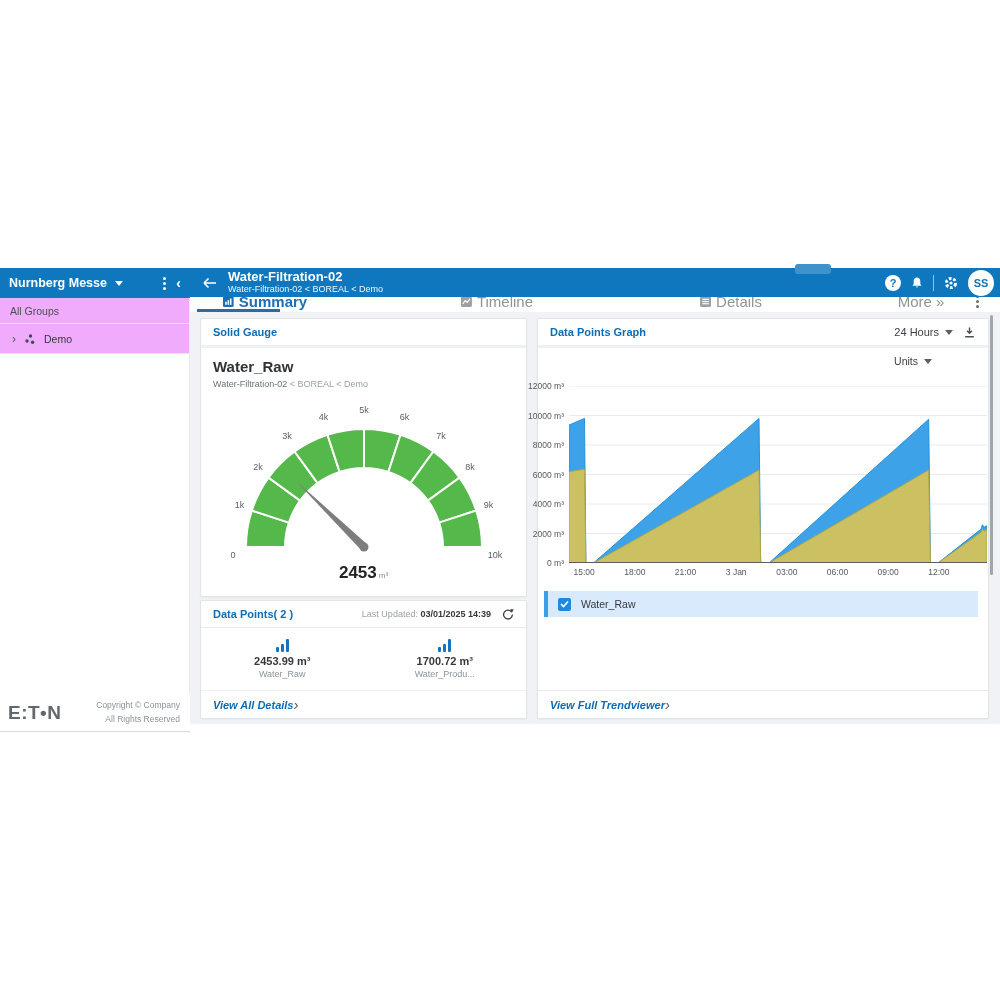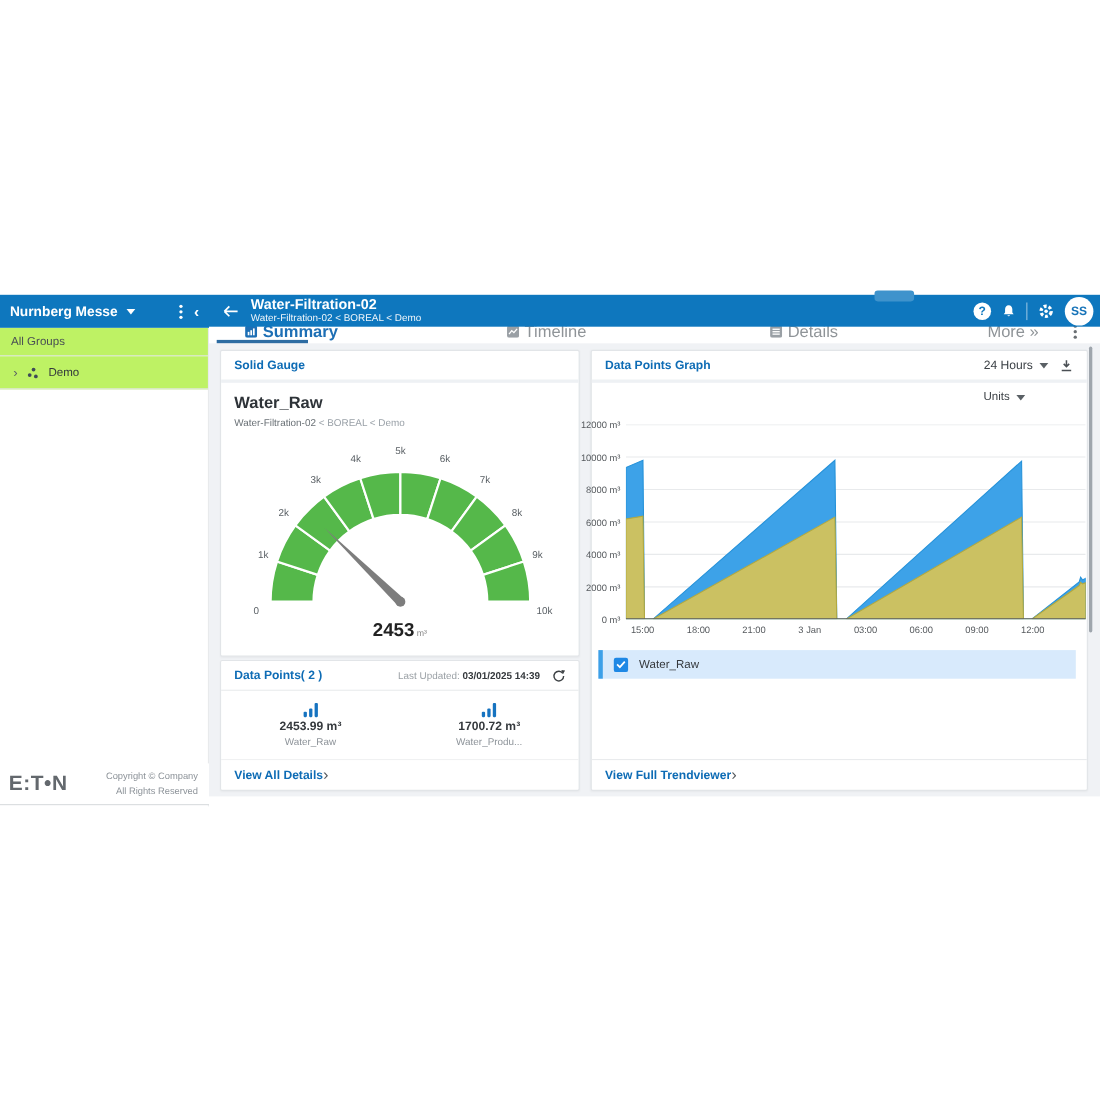--- a/index.html
+++ b/index.html
@@ -11,21 +11,21 @@
            color:#fff;display:flex;align-items:center;padding:0 9px;box-sizing:border-box;z-index:6;}
   .sb-name{font-size:12.5px;font-weight:bold;}
   .caret{width:0;height:0;border-left:4px solid transparent;border-right:4px solid transparent;
          border-top:5px solid currentColor;display:inline-block;}
   .sb-head .caret{margin-left:8px;}
   .sb-spacer{flex:1;}
   .kdots{position:relative;width:3px;height:13px;margin:0 10px;}
   .kdots::before{content:"";position:absolute;left:0;top:0;width:3px;height:3px;border-radius:50%;
           background:currentColor;box-shadow:0 5px 0 currentColor,0 10px 0 currentColor;}
   .chev{font-size:14px;line-height:1;font-weight:bold;}
-  .sb-row{position:absolute;left:0;width:190px;background:#bef264;display:flex;align-items:center;
+  .sb-row{position:absolute;left:0;width:190px;background:#f0abfc;display:flex;align-items:center;
           box-sizing:border-box;border-bottom:1px solid #e3e5e7;}
   .sb-allgroups{top:298px;height:26px;padding-left:10px;font-size:10.5px;color:#4a4f54;}
   .sb-demo{top:324px;height:30px;padding-left:12px;gap:8px;font-size:10.5px;color:#33383c;}
   .sb-demo .chev{color:#5a6065;font-weight:normal;font-size:12px;}
   .sb-edge{position:absolute;left:189px;top:298px;width:1px;height:435px;background:#e8eaec;}
   .sb-footer{position:absolute;left:0;top:694px;width:190px;height:38px;display:flex;align-items:center;
              justify-content:space-between;padding:0 10px 0 8px;box-sizing:border-box;border-bottom:1px solid #d9dcde;background:#fff;}
   .eaton{font-size:19px;font-weight:900;color:#63686d;letter-spacing:.5px;}
   .copyr{text-align:right;font-size:8.5px;color:#8d9399;line-height:1.55;}
   
@@ -75,21 +75,21 @@
   .lu{font-size:9px;color:#9aa0a5;font-weight:normal;}
   .lu b{color:#35393d;}
   .dp-body{display:flex;height:62px;border-bottom:1px solid #f0f1f2;}
   .dp-item{flex:1;display:flex;flex-direction:column;align-items:center;justify-content:center;gap:2px;}
   .bars{display:flex;align-items:flex-end;gap:2px;height:13px;margin-bottom:1px;}
   .bars i{display:block;width:3px;background:#1673c0;border-radius:1px;}
   .bars i:nth-child(1){height:5px;} .bars i:nth-child(2){height:8px;} .bars i:nth-child(3){height:13px;}
   .dp-val{font-size:11px;font-weight:bold;color:#35393d;}
   .dp-name{font-size:9px;color:#8d9399;}
   .card-foot{position:absolute;left:0;right:0;bottom:0;height:27px;display:flex;align-items:center;
-             justify-content:flex-start;padding:0 12px;font-size:11px;font-weight:bold;color:var(--link);cursor:pointer;}
+             justify-content:flex-start;padding:0 12px;font-size:11px;font-weight:bold;color:var(--link);cursor:pointer;font-style:italic;}
   .card-foot.bordered{border-top:1px solid #e9ebed;}
   .foot-chev{color:#55595d;font-size:15px;font-weight:normal;}
   
   .units{position:absolute;right:56px;top:36px;display:flex;align-items:center;gap:6px;font-size:10.5px;
          color:#3c4146;cursor:pointer;}
   .units .caret{color:#5a6065;}
   #chart-wrap{position:absolute;left:31px;top:67px;width:418px;height:177px;}
   #y-labels{position:absolute;right:100%;margin-right:5px;top:0;width:44px;height:177px;}
   #y-labels span{position:absolute;right:0;transform:translateY(-50%);font-size:8.5px;color:#55595d;white-space:nowrap;}
   #x-labels{position:absolute;left:0;top:181px;width:418px;height:12px;}

